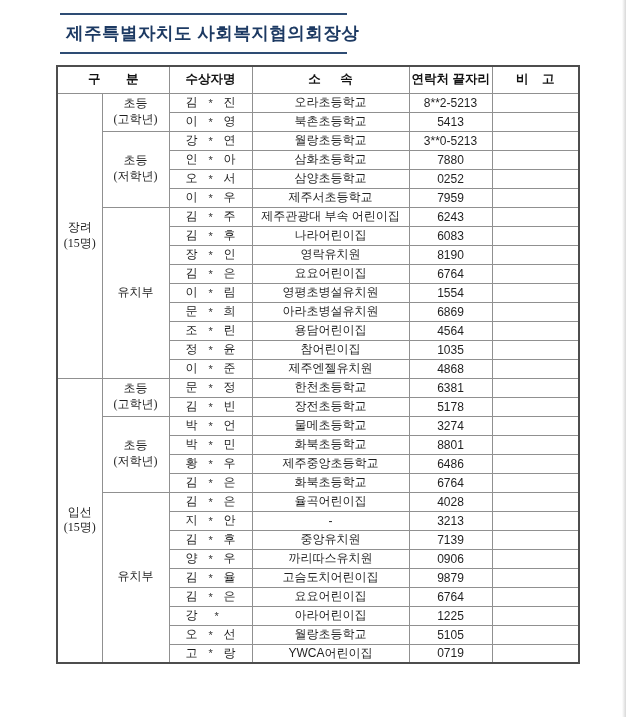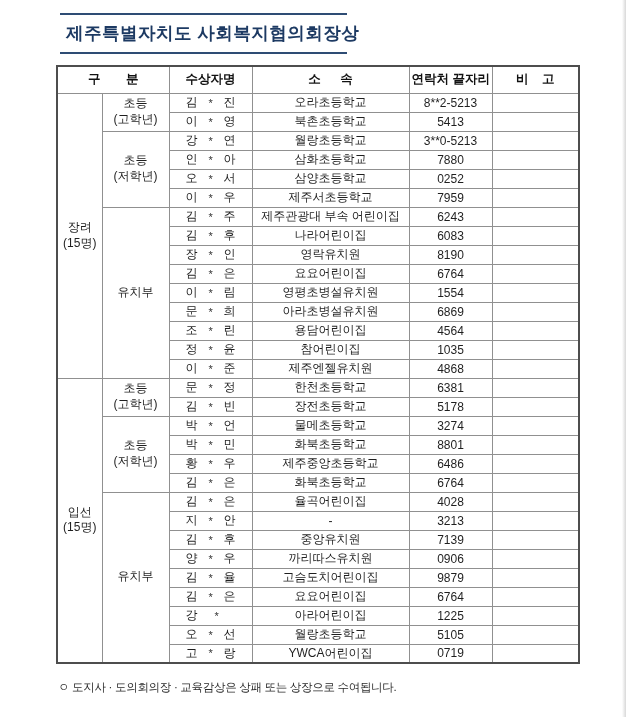--- a/index.html
+++ b/index.html
@@ -64,20 +64,21 @@
     margin-top: 47px;
   }
   table.awards td { height: 19px; }
   th.ws-wide  { word-spacing: 22px; }
   th.ws-mid   { word-spacing: 16px; }
   th.ws-small { word-spacing: 10px; }
   td.group, td.subgroup {
     font-size: 11.5px;
     line-height: 1.3;
     padding: 0 1px;
+    font-family: Liberation Serif, serif;
   }
   td.name { padding: 0; }
   .name-wrap {
     display: flex;
     justify-content: space-between;
     align-items: center;
     padding: 0 14px;
   }
   .name-wrap .star { font-size: 11px; color: #333; }
   .footnotes {
@@ -504,17 +505,16 @@
           </div>
         </td>
         <td>YWCA어린이집</td>
         <td>0719</td>
         <td></td>
       </tr>
     </tbody>
 </table>
 
 <div class="footnotes">
-  <p>ㅇ 도지사 · 도의회의장 · 교육감상은 상패 또는 상장으로 수여됩니다.</p>
 
 </div>
 
 <div class="page-edge"></div>
 
 </body></html>

